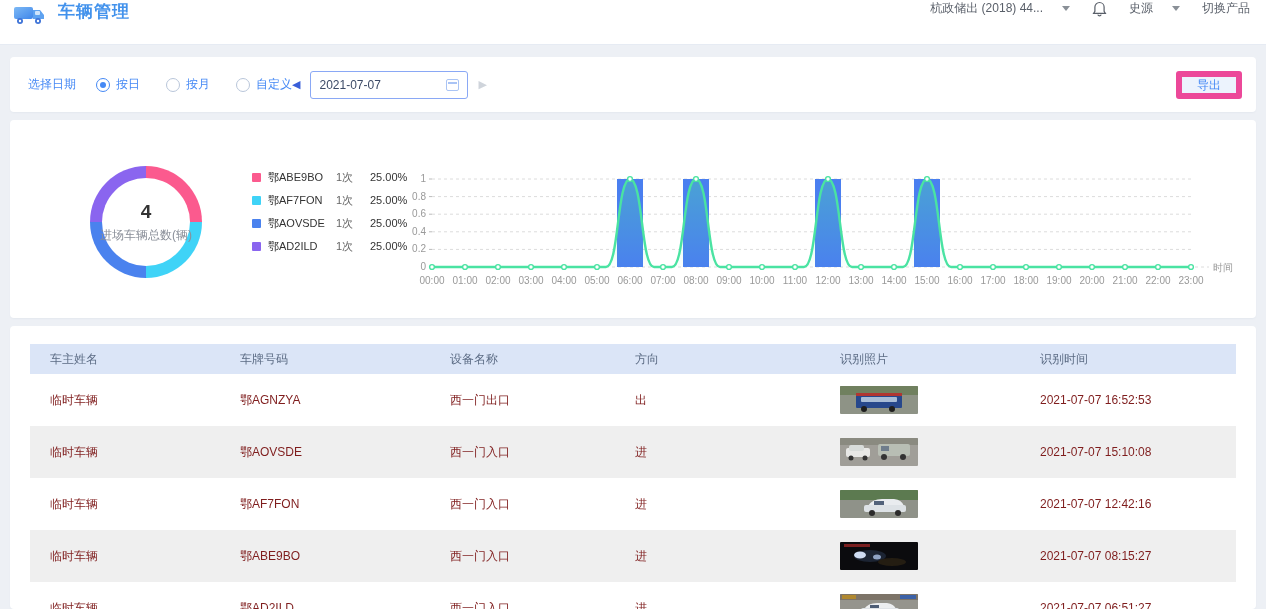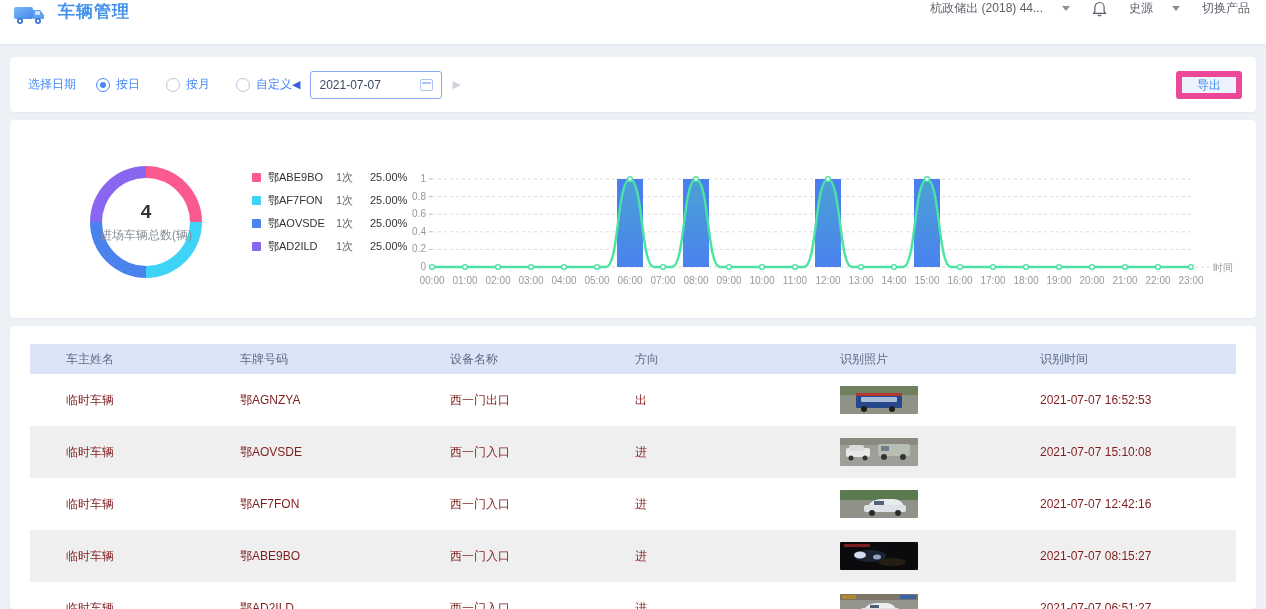--- a/index.html
+++ b/index.html
@@ -25,21 +25,21 @@
   .filter-inner { display:flex; align-items:center; height:100%; padding-left:18px; color:#4589f5; }
   .filter-label { margin-right:20px; }
   .radio-group { display:flex; align-items:center; gap:26px; }
   .radio { display:flex; align-items:center; gap:6px; cursor:pointer; }
   .radio-dot { width:14px; height:14px; border-radius:50%; border:1px solid #b9c6da; background:#fff; position:relative; }
   .radio.checked .radio-dot { border-color:#4589f5; }
   .radio.checked .radio-dot::after { content:""; position:absolute; left:3px; top:3px; width:6px; height:6px; border-radius:50%; background:#4589f5; }
   .nav-arrow { font-size:11px; line-height:1; cursor:pointer; user-select:none; }
   .nav-prev { color:#3a5fd9; margin-right:10px; }
   .nav-next { color:#cfd4db; margin-left:10px; }
-  .date-box { width:132px; height:28px; border:1px solid #8aa8f5; border-radius:3px; display:flex; align-items:center; padding:0 8px; color:#3c4a66; background:#fff; cursor:pointer; }
+  .date-box { width:158px; height:28px; border:1px solid #8aa8f5; border-radius:3px; display:flex; align-items:center; padding:0 8px; color:#3c4a66; background:#fff; cursor:pointer; }
   .date-text { flex:1; }
   .cal-icon { width:13px; height:12px; border:1px solid #aac4f5; border-radius:2px; position:relative; }
   .cal-icon::before { content:""; position:absolute; left:1px; right:1px; top:2px; height:2px; background:#aac4f5; }
   .export-btn { position:absolute; right:14px; top:14px; height:28px; padding:0 15px; background:#ecf3fd; border:6px solid #ec4899; border-radius:3px; color:#4589f5; font-size:12px; cursor:pointer; font-family:inherit; }
 
   
   .donut { position:absolute; left:80px; top:46px; width:112px; height:112px; border-radius:50%; }
   .donut-hole { position:absolute; left:12px; top:12px; width:88px; height:88px; background:#fff; border-radius:50%; display:flex; flex-direction:column; align-items:center; justify-content:center; }
   .donut-total { font-size:19px; font-weight:bold; color:#333; margin-bottom:4px; }
   .donut-label { font-size:12px; color:#8a8f99; white-space:nowrap; }
@@ -53,21 +53,21 @@
   
   .timeline { position:absolute; left:392px; top:34px; }
   .grid { stroke:#dcdcdc; stroke-width:1; stroke-dasharray:3 3; }
   .ytick { font-size:10px; fill:#999; text-anchor:end; font-family:"Liberation Sans","DejaVu Sans",sans-serif; }
   .xtick { font-size:10px; fill:#999; text-anchor:middle; font-family:"Liberation Sans","DejaVu Sans",sans-serif; }
   .xlabel-end { font-size:10px; fill:#999; font-family:"Liberation Sans","DejaVu Sans",sans-serif; }
 
   
   .veh-table { width:1206px; margin:18px 20px 0 20px; border-collapse:collapse; table-layout:fixed; }
   .veh-table th { background:#dbe5f7; color:#5b6b84; font-weight:normal; text-align:left; height:30px; padding:0; font-size:12px; }
-  .veh-table th:first-child, .veh-table td:first-child { padding-left:36px;margin-left:33px; }
+  .veh-table th:first-child, .veh-table td:first-child { padding-left:20px;margin-left:33px; }
   .veh-table td { height:52px; padding:0; color:#7f1d1d; font-size:12px; }
   .veh-table tr.alt td { background:#efefef; }
   .photo { display:block; width:78px; height:28px; border-radius:1px; overflow:hidden; cursor:pointer; }
 </style>
 </head>
 <body>
 
 <div class="app-header">
   <svg class="logo" viewBox="0 0 34 26">
     <defs>

